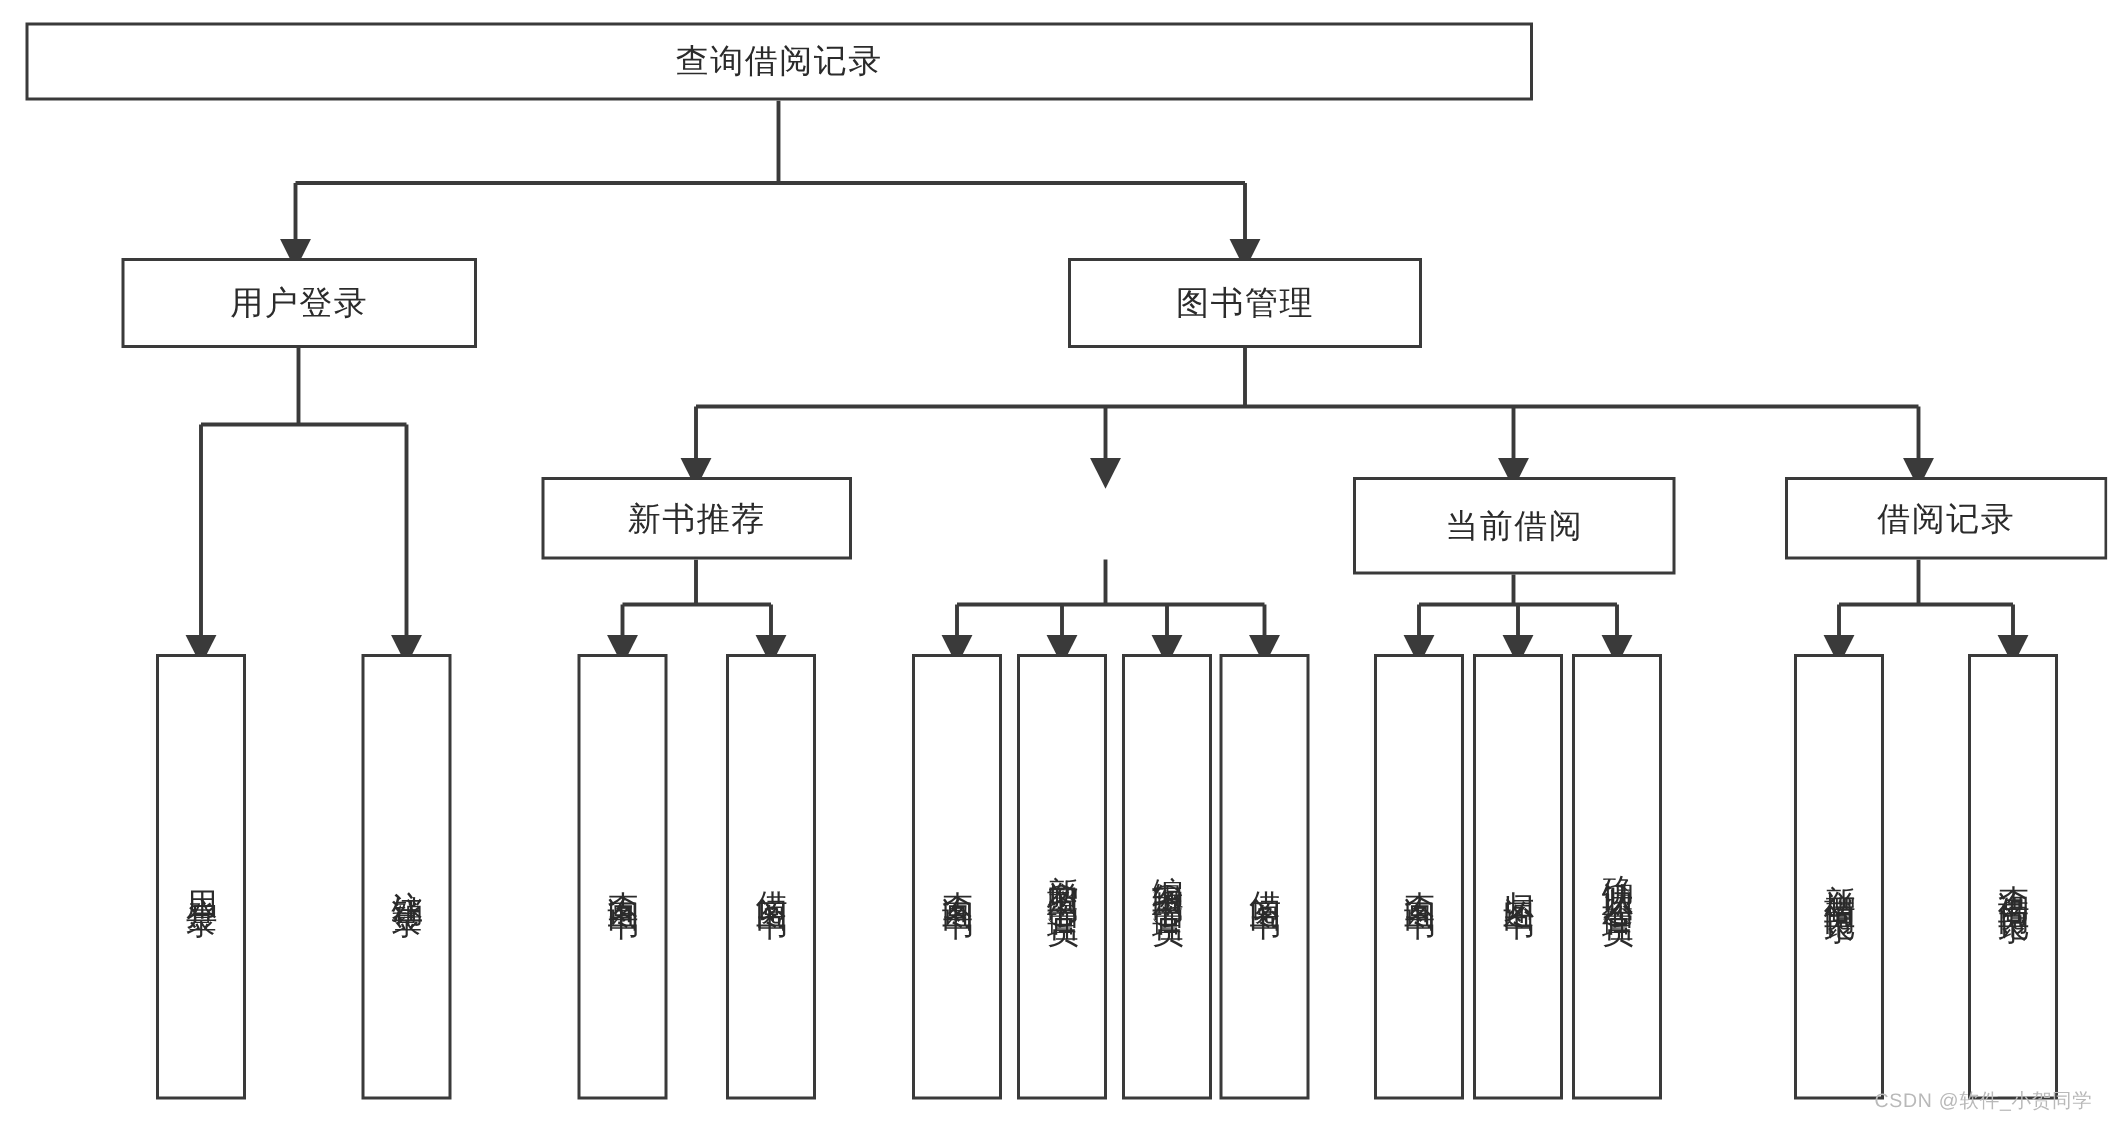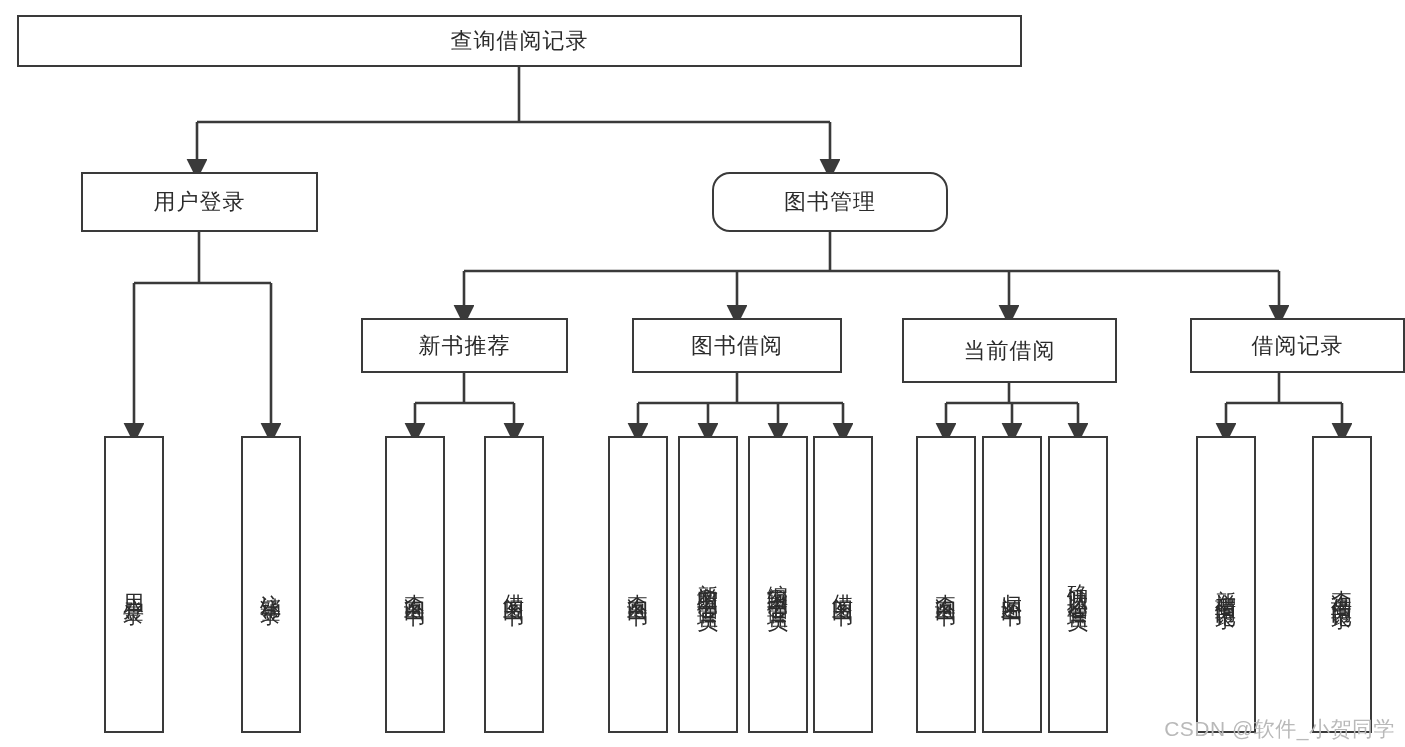--- a/index.html
+++ b/index.html
@@ -48,21 +48,21 @@
     line-height: 1;
     white-space: nowrap;
   }
   .node .hlabel {
     white-space: nowrap;
   }
   .watermark {
     position: absolute;
     right: 10px;
     bottom: 4px;
-    font-size: 21px;
+    font-size: 13px;
     color: #b9b9b9;
     letter-spacing: 0.5px;
     white-space: nowrap;
     pointer-events: none;
     text-align: right;
   }
 </style>
 </head>
 <body>
 
@@ -118,29 +118,26 @@
     </g>
   </svg>
 
   <div class="node horiz" style="left: 17px; top: 15px; width: 1005px; height: 52px;">
     <span class="hlabel">查询借阅记录</span>
   </div>
 
   <div class="node horiz" style="left: 81px; top: 172px; width: 237px; height: 60px;">
     <span class="hlabel">用户登录</span>
   </div>
-  <div class="node horiz" style="left: 712px; top: 172px; width: 236px; height: 60px; border-radius: 18px;">
+  <div class="node horiz" style="left: 712px; top: 172px; width: 236px; height: 60px;">
     <span class="hlabel">图书管理</span>
   </div>
 
   <div class="node horiz" style="left: 361px; top: 318px; width: 207px; height: 55px; align-items: center;">
     <span class="hlabel">新书推荐</span>
-  </div>
-  <div class="node horiz" style="left: 632px; top: 318px; width: 210px; height: 55px;">
-    <span class="hlabel">图书借阅</span>
   </div>
   <div class="node horiz" style="left: 902px; top: 318px; width: 215px; height: 65px;">
     <span class="hlabel">当前借阅</span>
   </div>
   <div class="node horiz" style="left: 1172px; top: 318px; width: 215px; height: 55px; margin-left: 18px;">
     <span class="hlabel">借阅记录</span>
   </div>
 
   <div class="node vert" style="left: 104px; top: 436px; width: 60px; height: 297px;">
     <span class="vlabel">用户登录</span>

